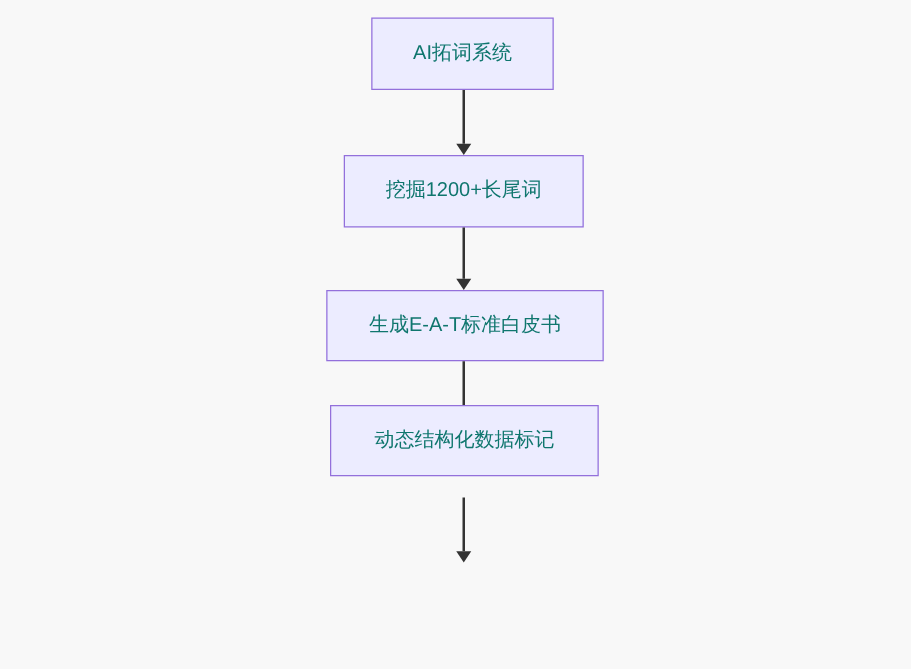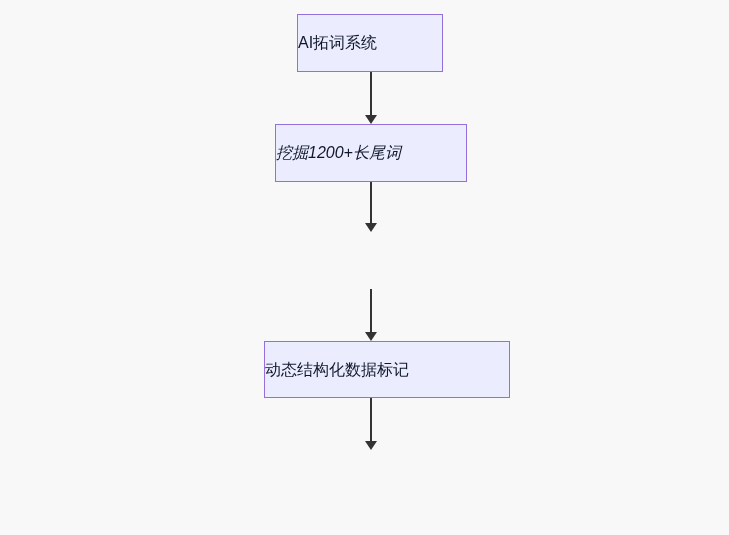--- a/index.html
+++ b/index.html
@@ -18,30 +18,31 @@
     height: 535px;
     background: #f8f8f8;
   }
 
   .node {
     position: absolute;
     background: #ececff;
     border: 1px solid #9370db;
     display: flex;
     align-items: center;
-    color: #0f172a;
+    justify-content: center;
+    color: #0f766e;
     font-size: 16px;
     line-height: 1.2;
     white-space: nowrap;
   }
 
   .node-1 { left: 297px; top:  14px; width: 146px; height: 58px; }
-  .node-2 { left: 275px; top: 124px; width: 192px; height: 58px; font-style: italic; }
+  .node-2 { left: 275px; top: 124px; width: 192px; height: 58px; }
   .node-3 { left: 261px; top: 232px; width: 222px; height: 57px; }
-  .node-4 { left: 264px; top: 341px; width: 246px; height: 57px; }
+  .node-4 { left: 264px; top: 324px; width: 215px; height: 57px; }
   .node-5 { left: 255px; top: 450px; width: 233px; height: 57px; }
 
   .edge {
     position: absolute;
     left: 371px;
     transform: translateX(-50%);
     width: 12px;
     display: flex;
     flex-direction: column;
     align-items: center;
@@ -82,20 +83,23 @@
 
   <div class="node node-2">
     <span>挖掘1200+长尾词</span>
   </div>
 
   <div class="edge edge-2">
     <div class="edge-line"></div>
     <div class="edge-head"></div>
   </div>
 
+  <div class="node node-3">
+    <span>生成E-A-T标准白皮书</span>
+  </div>
 
   <div class="edge edge-3">
     <div class="edge-line"></div>
     <div class="edge-head"></div>
   </div>
 
   <div class="node node-4">
     <span>动态结构化数据标记</span>
   </div>
 

